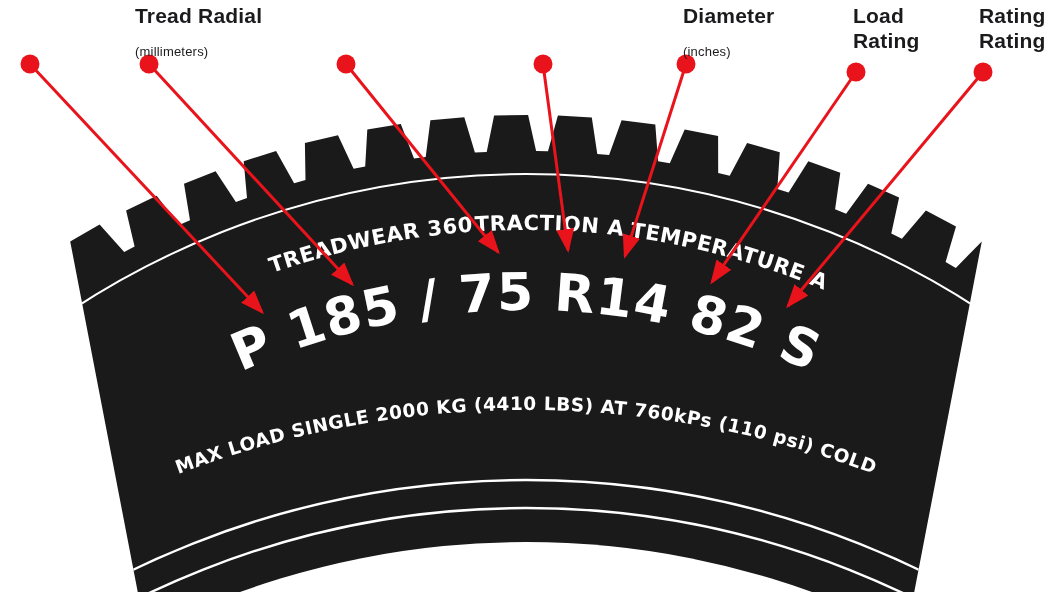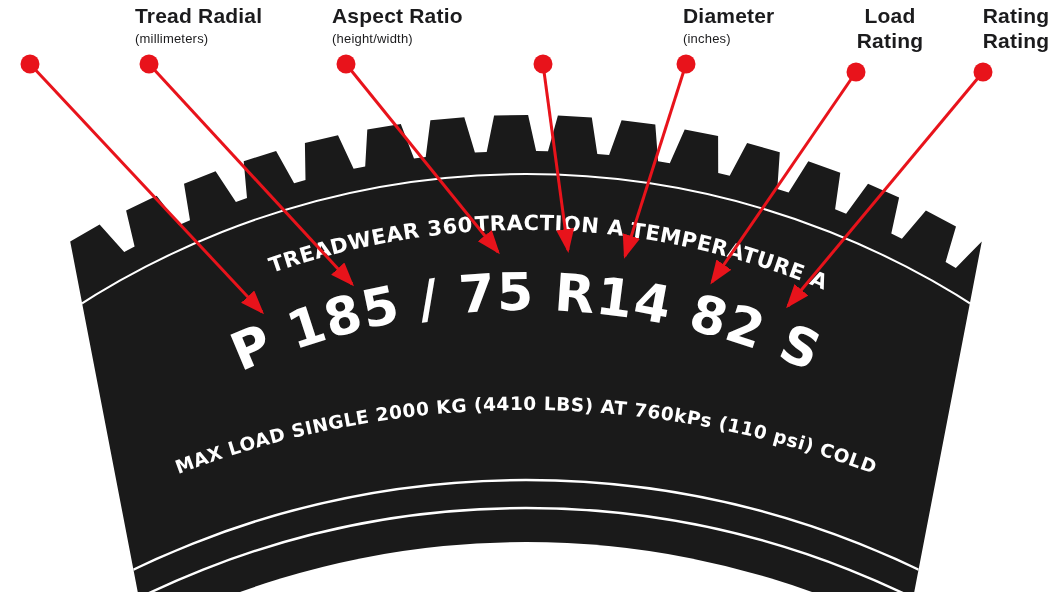--- a/index.html
+++ b/index.html
@@ -1,22 +1,22 @@
 <!DOCTYPE html>
 <html><head>
 <meta charset="utf-8">
 <style>
   html,body{margin:0;padding:0;background:#fff;}
   .stage{position:relative;width:1052px;height:592px;background:#fff;overflow:hidden;
          font-family:"Liberation Sans",sans-serif;}
   .stage svg{position:absolute;left:0;top:0;}
   .label{position:absolute;color:#1b1b1d;font-weight:700;font-size:21px;line-height:25px;
          letter-spacing:.2px;}
-  .label .sub{font-weight:400;font-size:13px;line-height:15px;margin-top:3px;letter-spacing:.2px;}
-  .label.wrap{width:74px;text-align:center;}
+  .label .sub{font-weight:400;font-size:13px;line-height:15px;margin-top:16px;letter-spacing:.2px;}
+  .label.wrap{width:74px;}
   .band-text{font-family:"DejaVu Sans",sans-serif;font-weight:700;font-size:21px;fill:#fff;letter-spacing:.5px;}
   .size-text{font-family:"DejaVu Sans",sans-serif;font-weight:700;font-size:52px;fill:#fff;letter-spacing:1px;}
   .max-text{font-family:"DejaVu Sans",sans-serif;font-weight:700;font-size:18.5px;fill:#fff;letter-spacing:.5px;}
   .thin-arc{fill:none;stroke:#fff;}
   .arrow-line{stroke-width:3;fill:none;}
 </style>
 </head>
 <body>
 
 <div class="stage">
@@ -79,24 +79,20 @@
       <circle cx="686" cy="64" r="9.5"></circle>
       <circle cx="856" cy="72" r="9.5"></circle>
       <circle cx="983" cy="72" r="9.5"></circle>
     </g>
   </svg>
 
   <div class="label" style="left:135px;top:3px">
     <div>Tread Radial</div>
     <div class="sub">(millimeters)</div>
   </div>
-  <div class="label" style="left:332px;top:3px">
-    <div>Aspect Ratio</div>
-    <div class="sub">(height/width)</div>
-  </div>
   <div class="label" style="left:683px;top:3px">
     <div>Diameter</div>
     <div class="sub">(inches)</div>
   </div>
   <div class="label wrap" style="left:853px;top:3px">
     <div>Load Rating</div>
     <div class="sub"></div>
   </div>
   <div class="label wrap" style="left:979px;top:3px">
     <div>Rating Rating</div>

